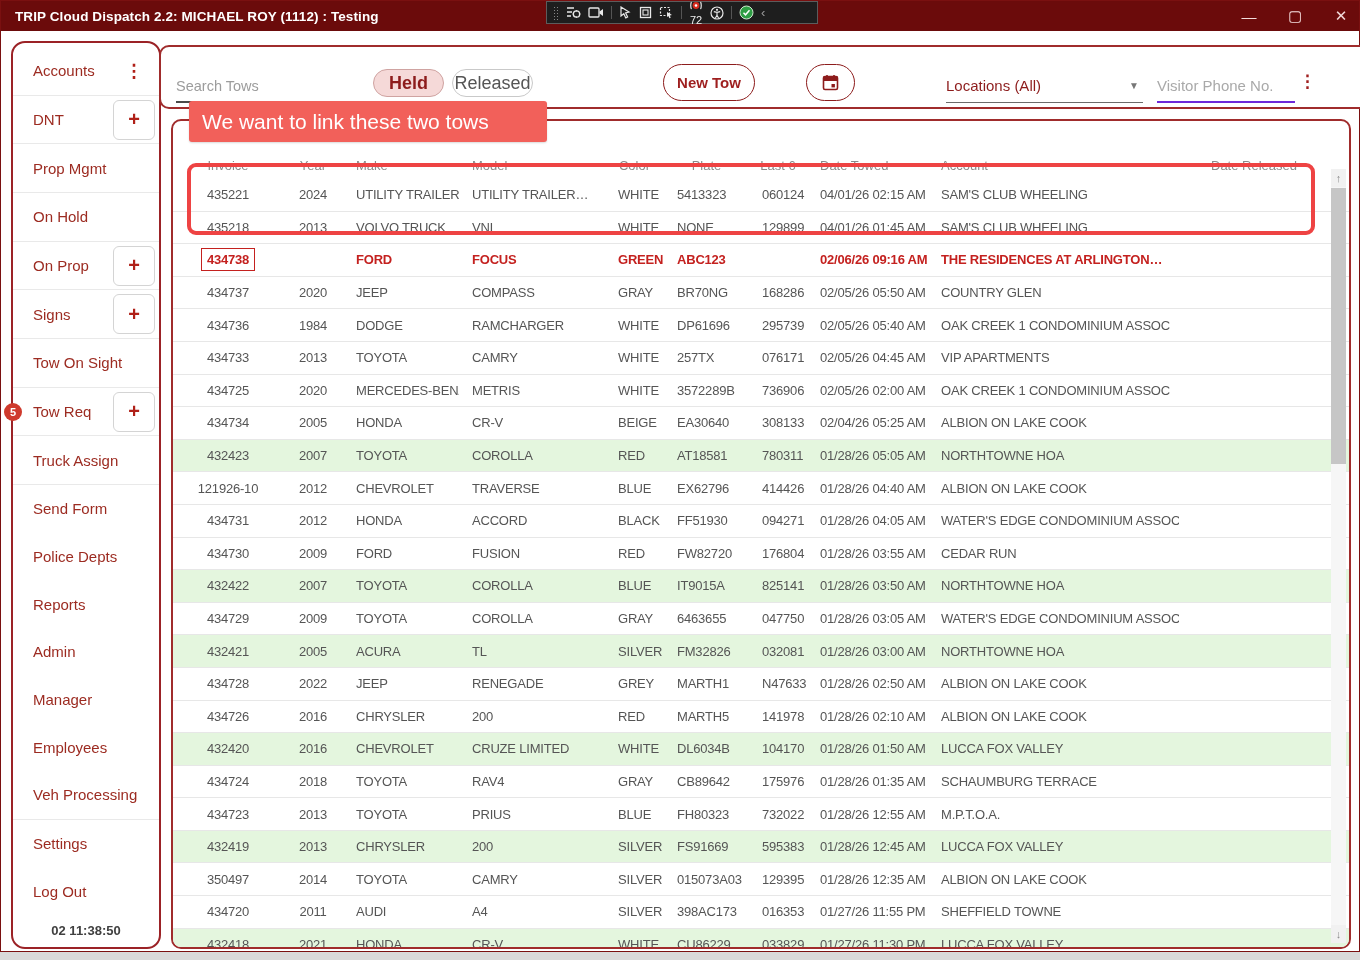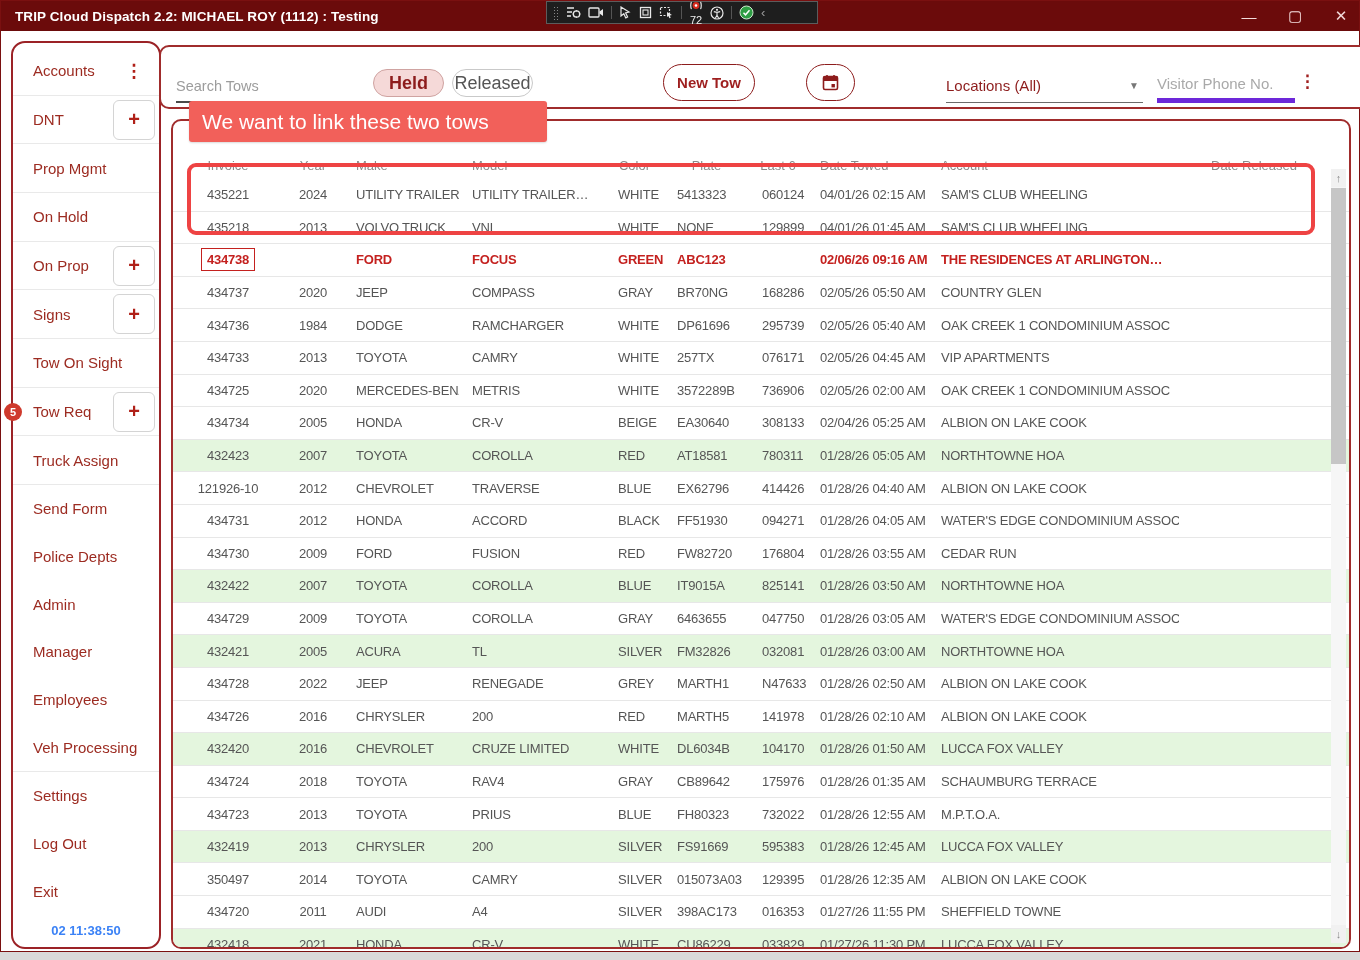--- a/index.html
+++ b/index.html
@@ -22,34 +22,34 @@
   .rec-count { color:#eee; font-size:11px; }
 
   
   .sidebar { position:absolute; left:10px; top:40px; width:150px; height:908px; background:#fff; border:2px solid #9b2226; border-radius:14px; display:flex; flex-direction:column; padding:4px 0 2px 0; }
   .side-items { flex:1; display:flex; flex-direction:column; }
   .side-item { position:relative; flex:1; display:flex; align-items:center; padding-left:20px; color:#9c2b21; font-size:15px; cursor:pointer; }
   .side-item.sep { border-bottom:1px solid #e9e9e9; }
   .side-item .plus-box { position:absolute; right:4px; top:50%; transform:translateY(-50%); width:42px; height:40px; background:#fff; border:1px solid #d4d4d4; border-radius:6px; display:flex; align-items:center; justify-content:center; color:#b02018; font-size:20px; font-weight:bold; }
   .side-item .kebab { position:absolute; right:16px; color:#b02018; font-size:18px; font-weight:bold; }
   .side-item .badge { position:absolute; left:-9px; top:50%; transform:translateY(-50%); width:18px; height:18px; border-radius:50%; background:#cf3a2d; color:#fff; font-size:11px; font-weight:bold; display:flex; align-items:center; justify-content:center; }
-  .side-clock { height:30px; display:flex; align-items:center; justify-content:center; color:#3b82f6; font-size:13px; font-weight:bold; }
+  .side-clock { height:30px; display:flex; align-items:center; justify-content:center; color:#404040; font-size:13px; font-weight:bold; }
 
   
   .toolbar { position:absolute; left:158px; top:44px; width:1244px; height:64px; background:#fff; border:2px solid #a02c2c; border-radius:10px; }
   .search-field { position:absolute; left:15px; top:24px; width:235px; height:32px; border-bottom:2px solid #4a4a4a; color:#9c9c9c; font-size:14.5px; display:flex; align-items:center; }
   .pill { position:absolute; height:28px; display:flex; align-items:center; justify-content:center; border-radius:14px; font-size:18px; cursor:pointer; }
   .pill.held { left:212px; top:22px; width:71px; background:#f5d9d8; border:1px solid #cfa3a1; color:#8d1c1c; font-weight:bold; }
   .pill.released { left:291px; top:22px; width:81px; background:#fff; border:1px solid #c9c9c9; color:#555; }
   .btn-clear { position:absolute; left:395px; top:24px; width:51px; height:26px; border:1.5px solid #8d1c1c; border-radius:4px; background:#fff; color:#8d1c1c; font-weight:bold; font-size:12.5px; display:flex; align-items:center; justify-content:center; cursor:pointer;margin-top:48px; }
   .btn-newtow { position:absolute; left:502px; top:17px; width:92px; height:37px; border:1.5px solid #8d1c1c; border-radius:19px; background:#fff; color:#9e1f1f; font-weight:bold; font-size:15px; display:flex; align-items:center; justify-content:center; cursor:pointer; }
   .btn-cal { position:absolute; left:645px; top:17px; width:49px; height:37px; border:1.5px solid #8d1c1c; border-radius:19px; background:#fff; display:flex; align-items:center; justify-content:center; cursor:pointer; }
   .loc-select { position:absolute; left:785px; top:22px; width:197px; height:34px; border-bottom:1px solid #6b6b6b; color:#8d1c1c; font-size:15px; display:flex; align-items:center; cursor:pointer; }
   .loc-select .arrow { position:absolute; right:4px; color:#777; font-size:10px; }
-  .phone-field { position:absolute; left:996px; top:22px; width:138px; height:34px; border-bottom:5px solid #6d28d9; color:#a9a9a9; font-size:15px; display:flex; align-items:center; }
+  .phone-field { position:absolute; left:996px; top:22px; width:138px; height:34px; border-bottom:2px solid #6d28d9; color:#a9a9a9; font-size:15px; display:flex; align-items:center; }
   .toolbar-kebab { position:absolute; left:1138px; top:24px; color:#a02020; font-size:17px; font-weight:bold; cursor:pointer; }
 
   
   .table-panel { position:absolute; left:170px; top:118px; width:1180px; height:830px; background:#fff; border:2px solid #a02c2c; border-radius:10px; overflow:hidden; }
   .grid-row { display:grid; grid-template-columns:110px 60px 116px 146px 59px 85px 58px 121px 1fr 150px; padding-right:20px; align-items:center; }
   .thead { height:58px; color:#8a8a8a; font-size:13px; align-items:end; padding-bottom:6px; }
   .thead > div { padding-bottom:0; }
   .cell-c { text-align:center; }
   .cell-l { text-align:left; padding-left:13px; }
   .tbody { }
@@ -184,39 +184,39 @@
         <div class="side-item sep">
           <span>Truck Assign</span>
         </div>
         <div class="side-item">
           <span>Send Form</span>
         </div>
         <div class="side-item">
           <span>Police Depts</span>
         </div>
         <div class="side-item">
+          <span>Reports</span>
+        </div>
+        <div class="side-item">
           <span>Admin</span>
         </div>
         <div class="side-item">
           <span>Manager</span>
         </div>
         <div class="side-item">
           <span>Employees</span>
         </div>
         <div class="side-item sep">
           <span>Veh Processing</span>
         </div>
         <div class="side-item">
           <span>Settings</span>
         </div>
         <div class="side-item">
           <span>Log Out</span>
-        </div>
-        <div class="side-item">
-          <span>Exit</span>
         </div>
       </div>
     <div class="side-clock">02 11:38:50</div>
   </div>
 
   <div class="toolbar">
     <div class="search-field">Search Tows</div>
     <div class="pill held">Held</div>
     <div class="pill released">Released</div>
     <div class="btn-clear">Clear</div>

